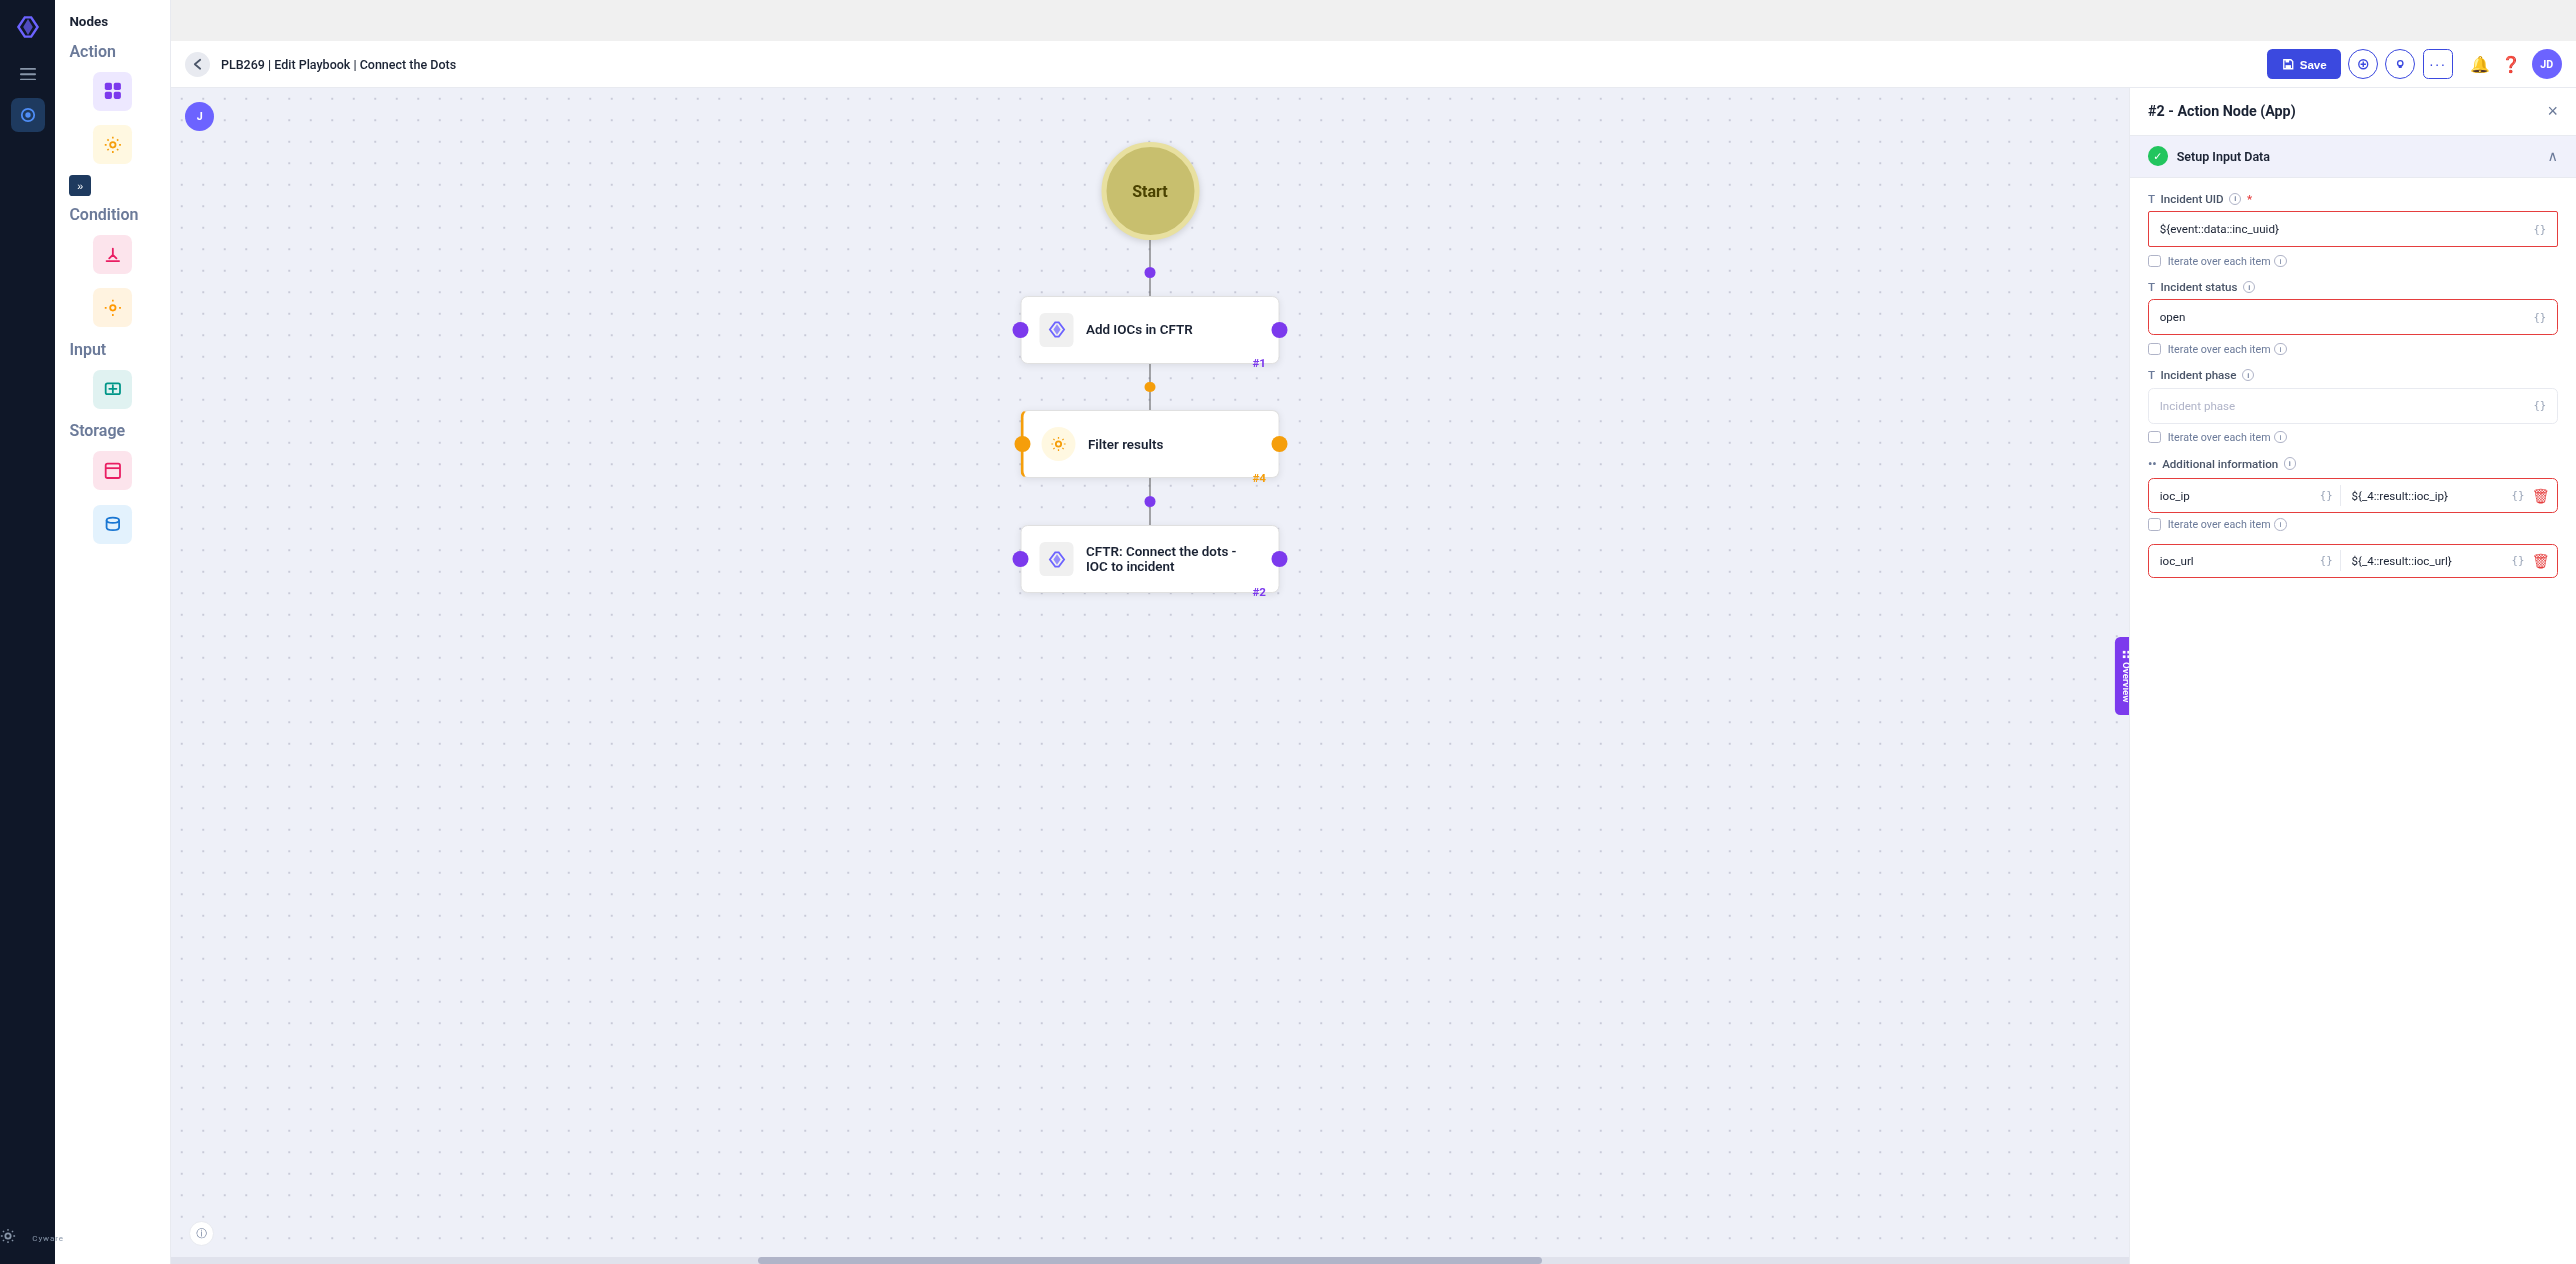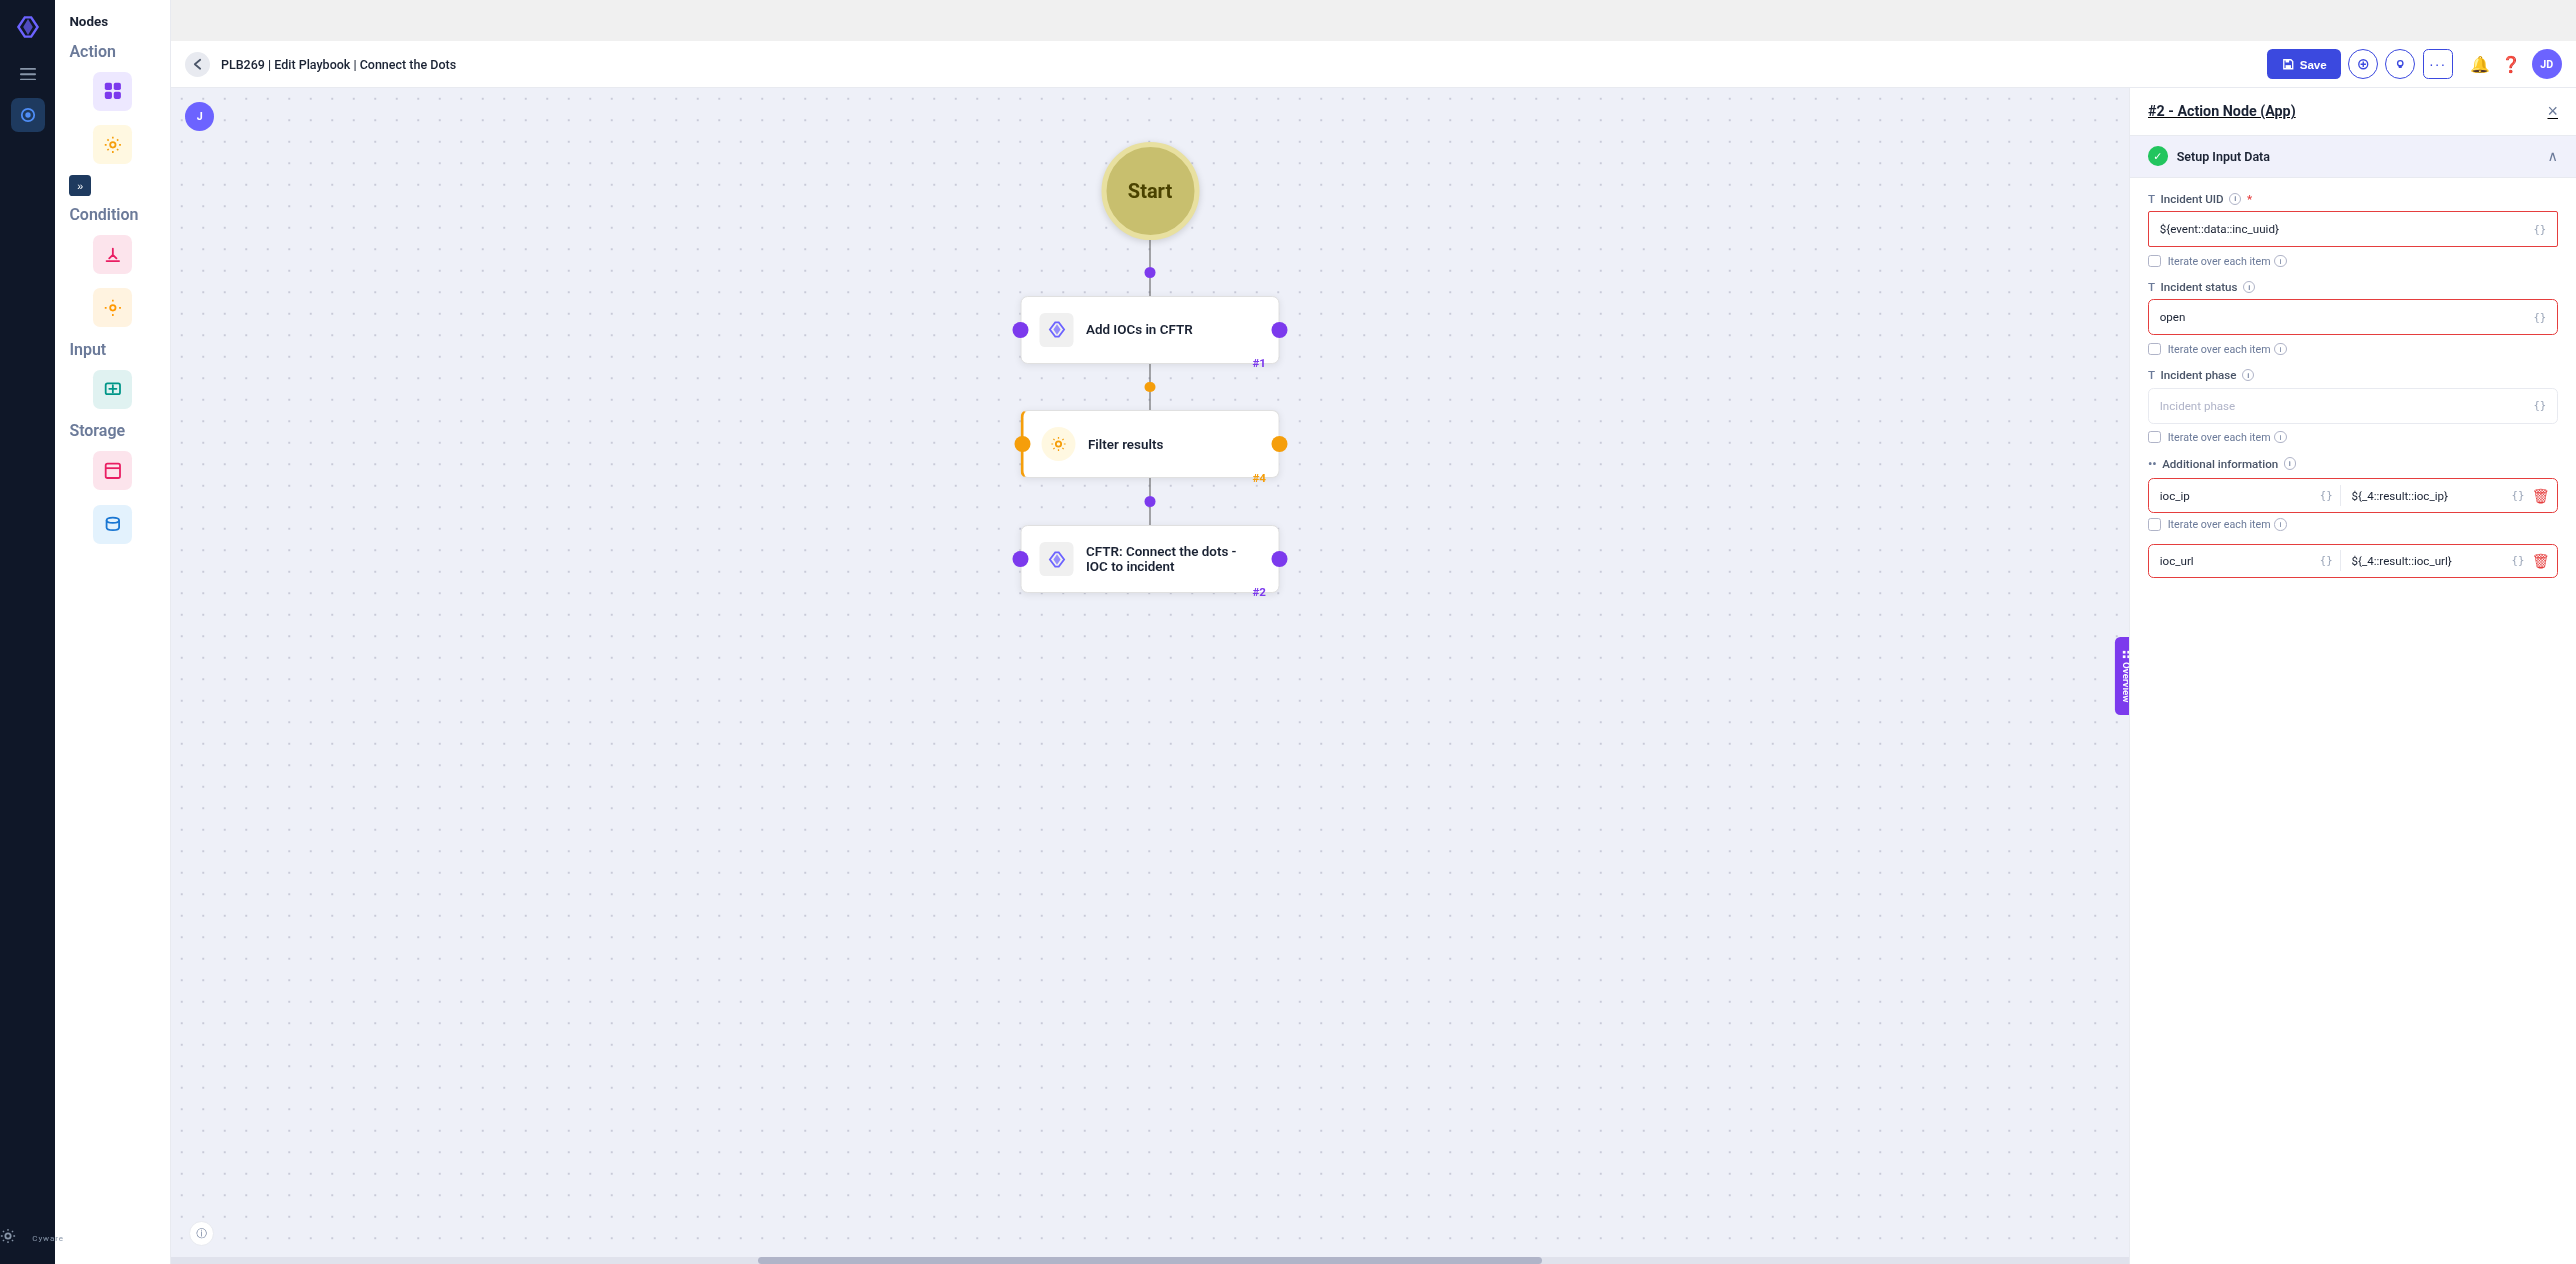--- a/index.html
+++ b/index.html
@@ -291,21 +291,21 @@
     }
     .start-node {
       width: 98px;
       height: 98px;
       border-radius: 50%;
       background: #c8bf6e;
       border: 5.4px solid #e8e0a0;
       display: flex;
       align-items: center;
       justify-content: center;
-      font-size: 20px;
+      font-size: 16px;
       font-weight: 700;
       color: #4a4200;
       box-shadow: 0 1.8px 7.2px rgba(0,0,0,0.15);
       z-index: 2;
       text-align: right;
     }
     .flow-line {
       width: 1.8px;
       height: 36px;
       background: #555;
@@ -440,21 +440,20 @@
       flex-direction: column;
       flex-shrink: 0;
       overflow: hidden;
     }
     .right-panel-header {
       display: flex;
       align-items: center;
       justify-content: space-between;
       padding: 14.3px 18px;
       border-bottom: 0.9px solid #e8eaf0;
-      text-decoration: underline;
     }
     .right-panel-title {
       font-size: 14.3px;
       font-weight: 700;
       color: #1a2233;
     }
     .right-panel-close {
       background: none;
       border: none;
       cursor: pointer;

